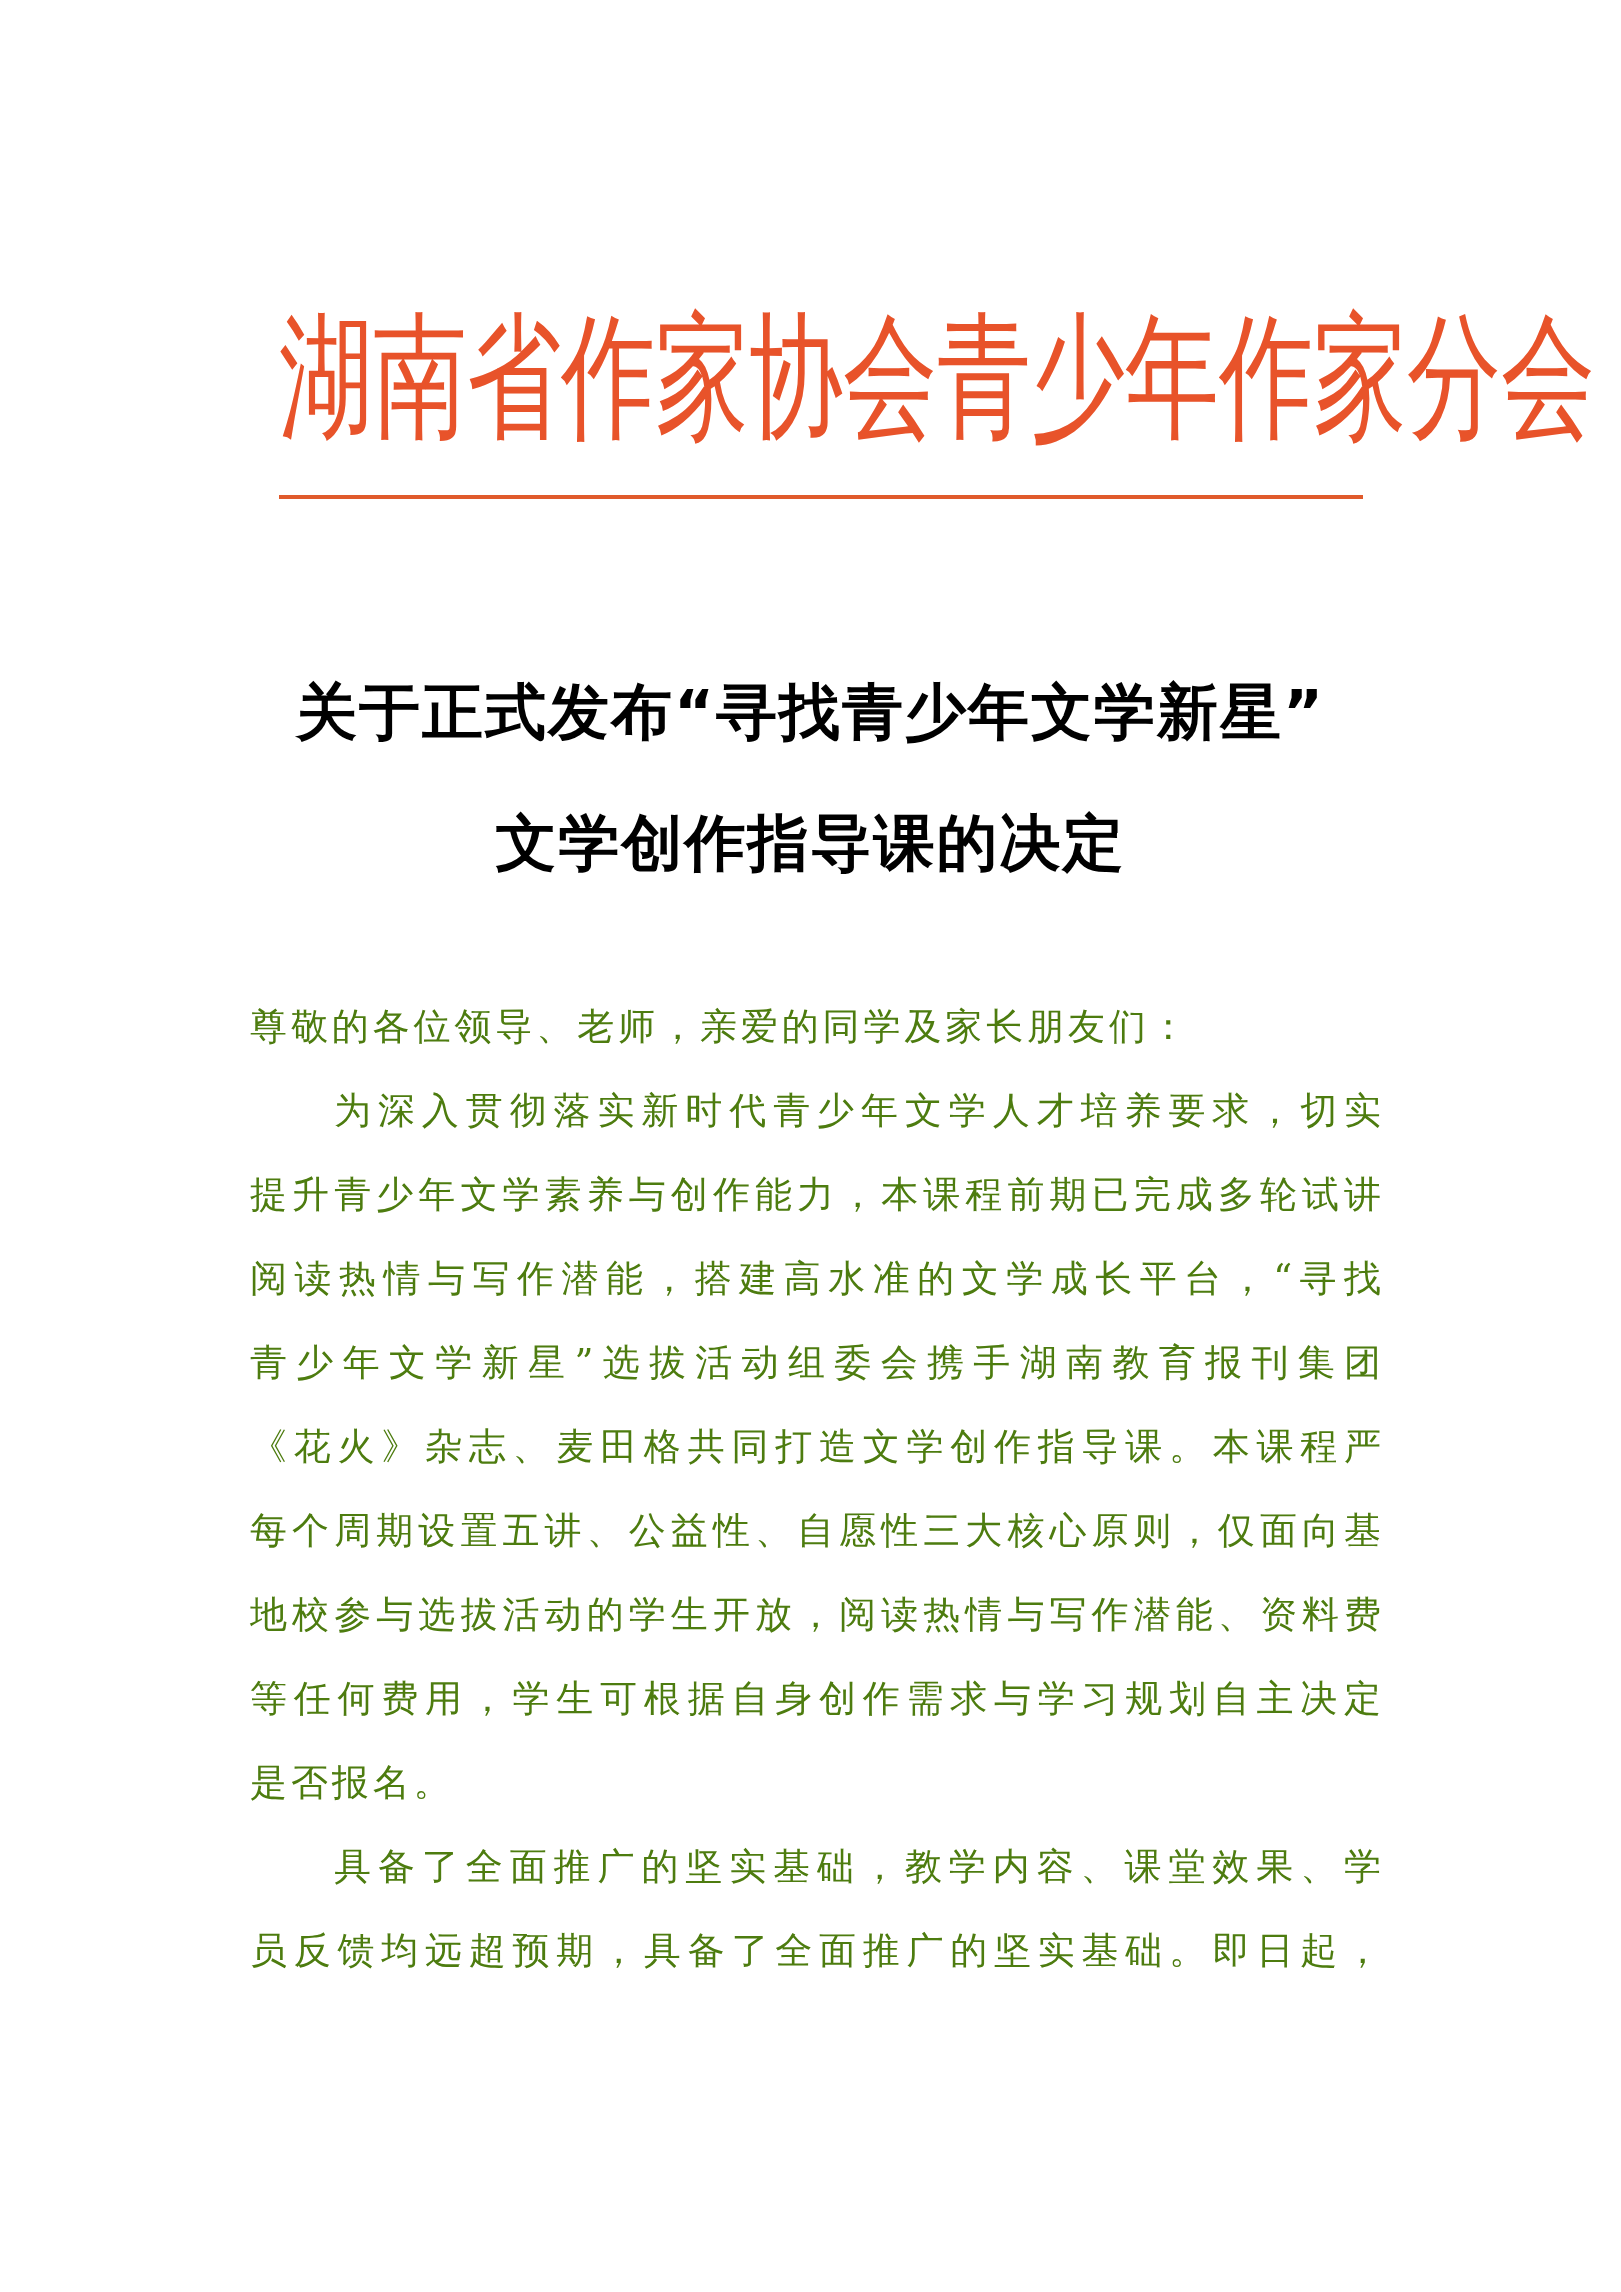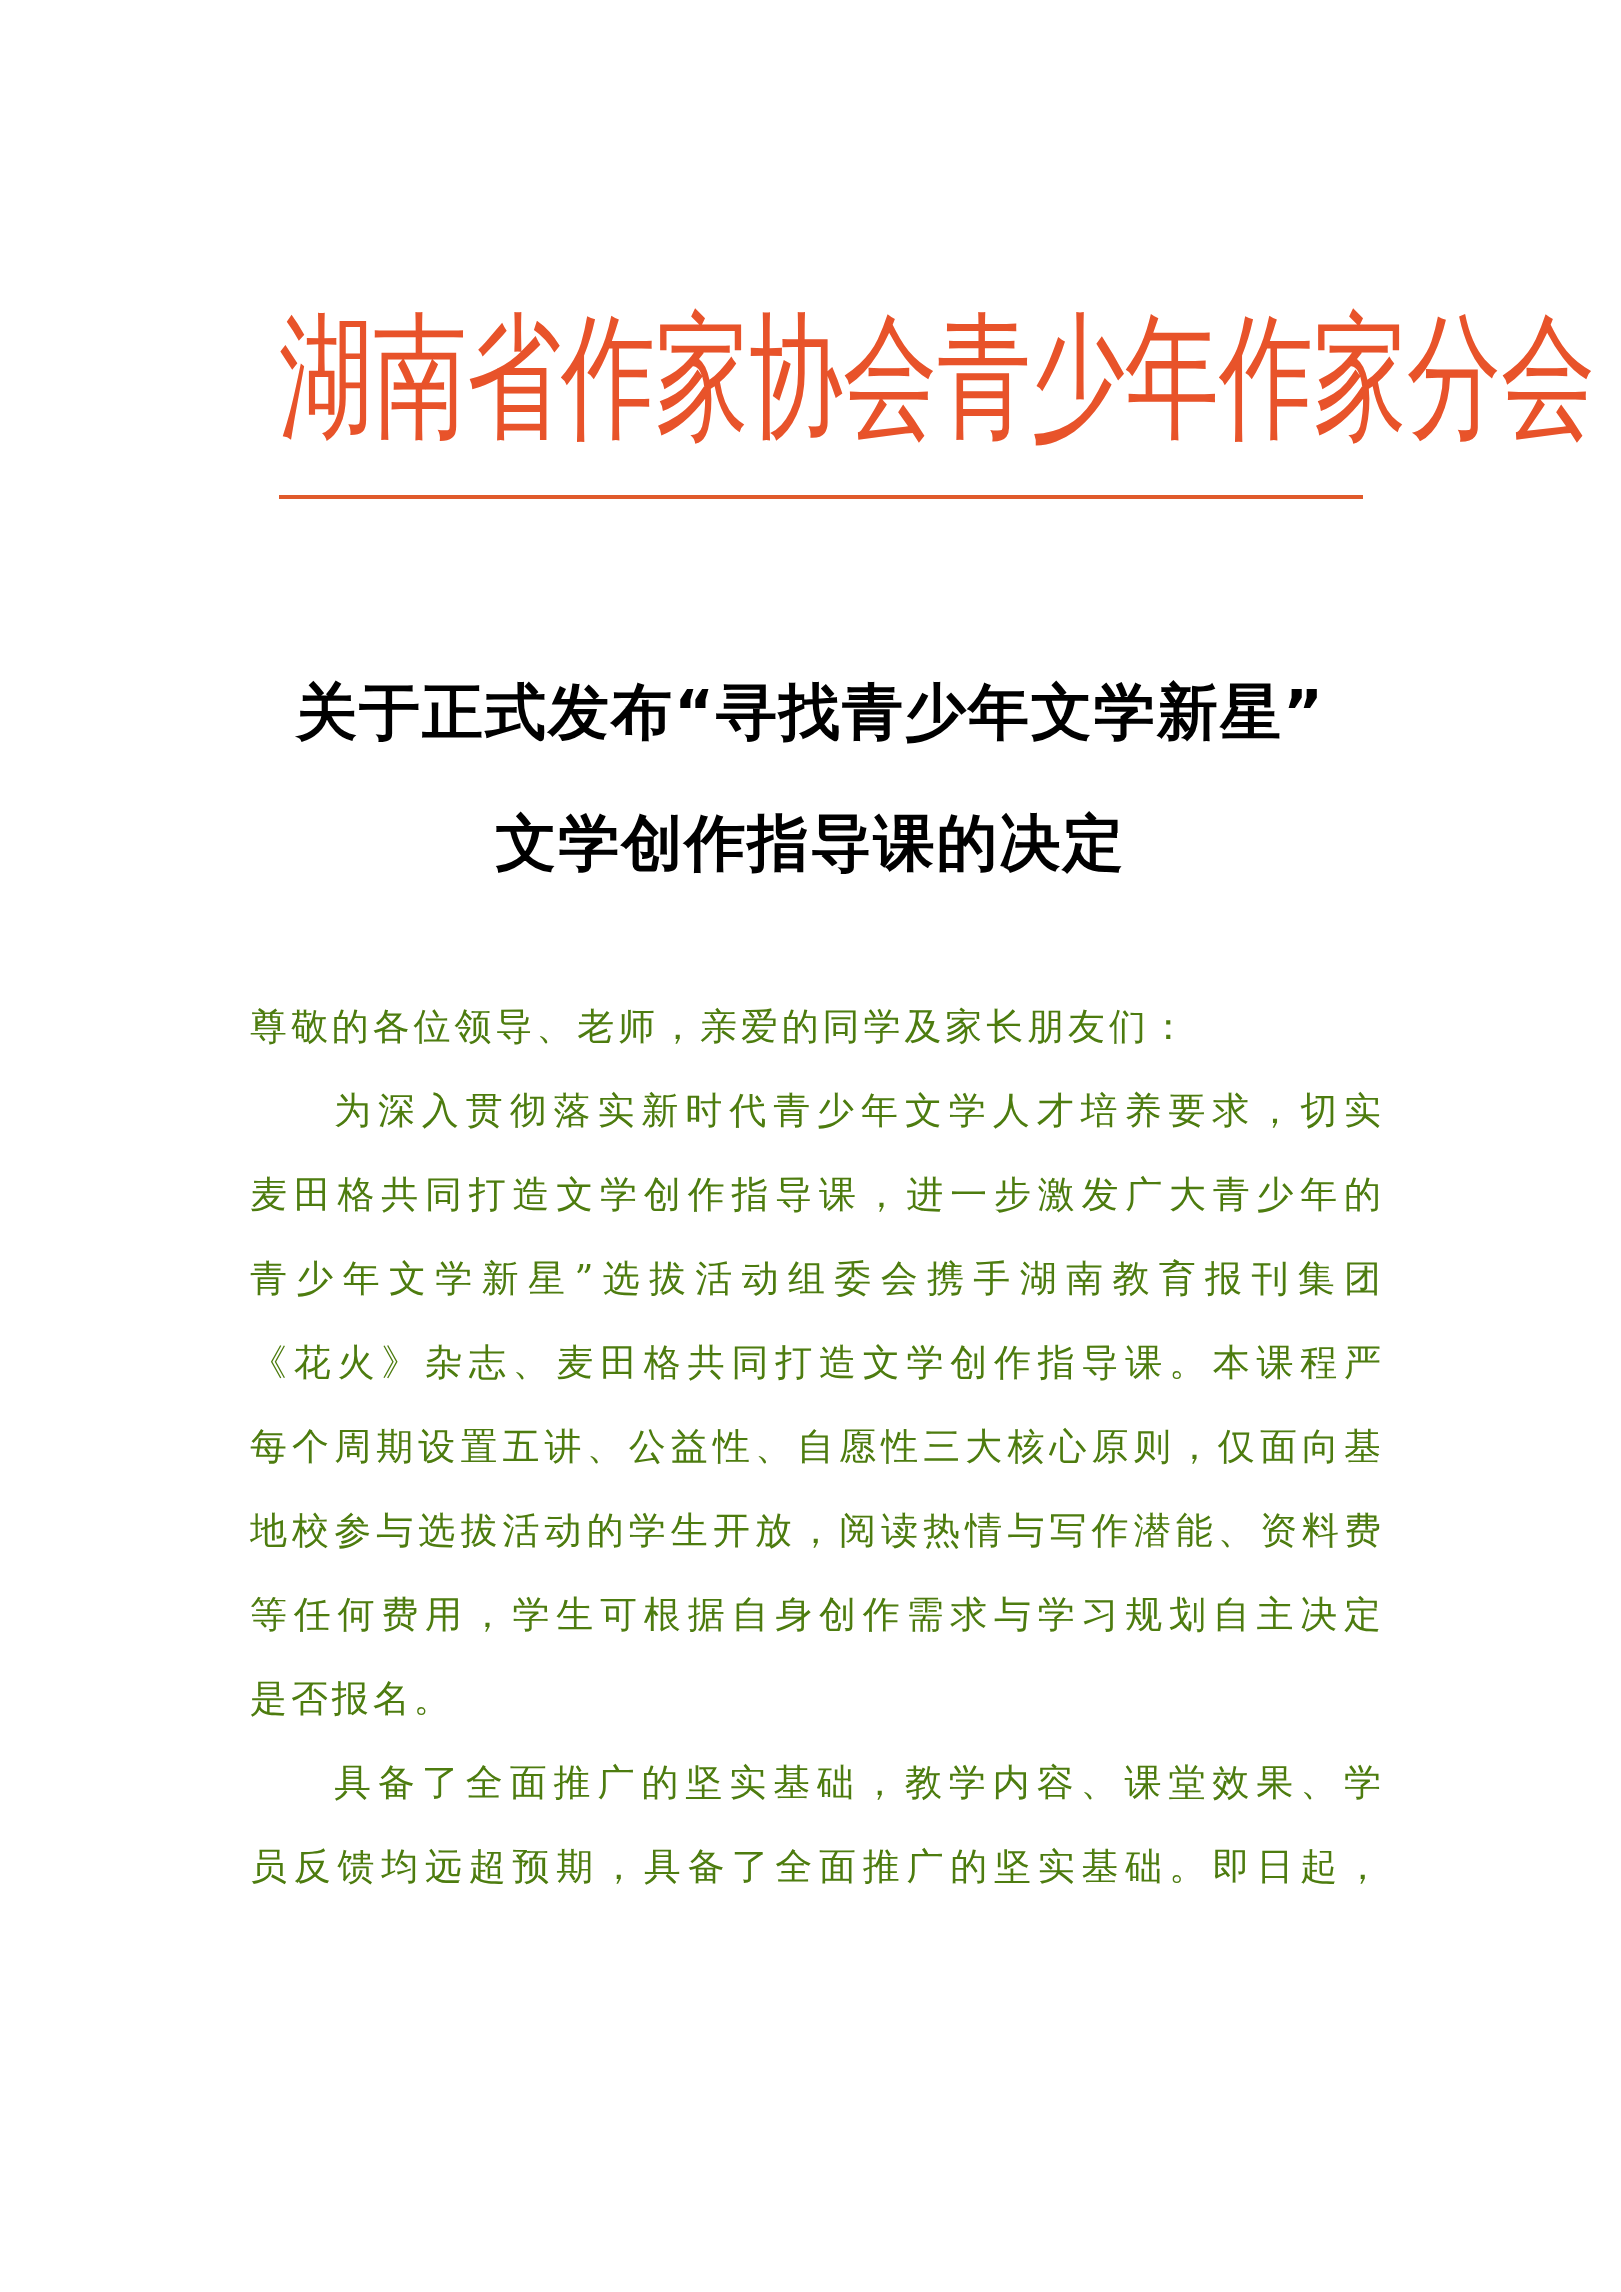--- a/index.html
+++ b/index.html
@@ -112,21 +112,22 @@
 
   <div class="masthead-rule"></div>
 
   <div class="title l1">关于正式发布“寻找青少年文学新星”</div>
   <div class="title l2">文学创作指导课的决定</div>
 
   <div class="body-text" style="top: 985px;">
     <span class="line last">尊敬的各位领导、老师，亲爱的同学及家长朋友们：</span>
 
     <span class="line indent">为深入贯彻落实新时代青少年文学人才培养要求，切实</span>
-    <span class="line">麦田格共同打造文学创作指导课，进一步激发广大青少年的</span>
+    <span class="line">提升青少年文学素养与创作能力，本课程前期已完成多轮试讲</span>
+    <span class="line">阅读热情与写作潜能，搭建高水准的文学成长平台，“寻找</span>
     <span class="line">青少年文学新星”选拔活动组委会携手湖南教育报刊集团</span>
     <span class="line">《花火》杂志、麦田格共同打造文学创作指导课。本课程严</span>
     <span class="line">每个周期设置五讲、公益性、自愿性三大核心原则，仅面向基</span>
     <span class="line">地校参与选拔活动的学生开放，阅读热情与写作潜能、资料费</span>
     <span class="line">等任何费用，学生可根据自身创作需求与学习规划自主决定</span>
     <span class="line last">是否报名。</span>
 
     <span class="line indent">具备了全面推广的坚实基础，教学内容、课堂效果、学</span>
     <span class="line">员反馈均远超预期，具备了全面推广的坚实基础。即日起，</span>
   </div>

